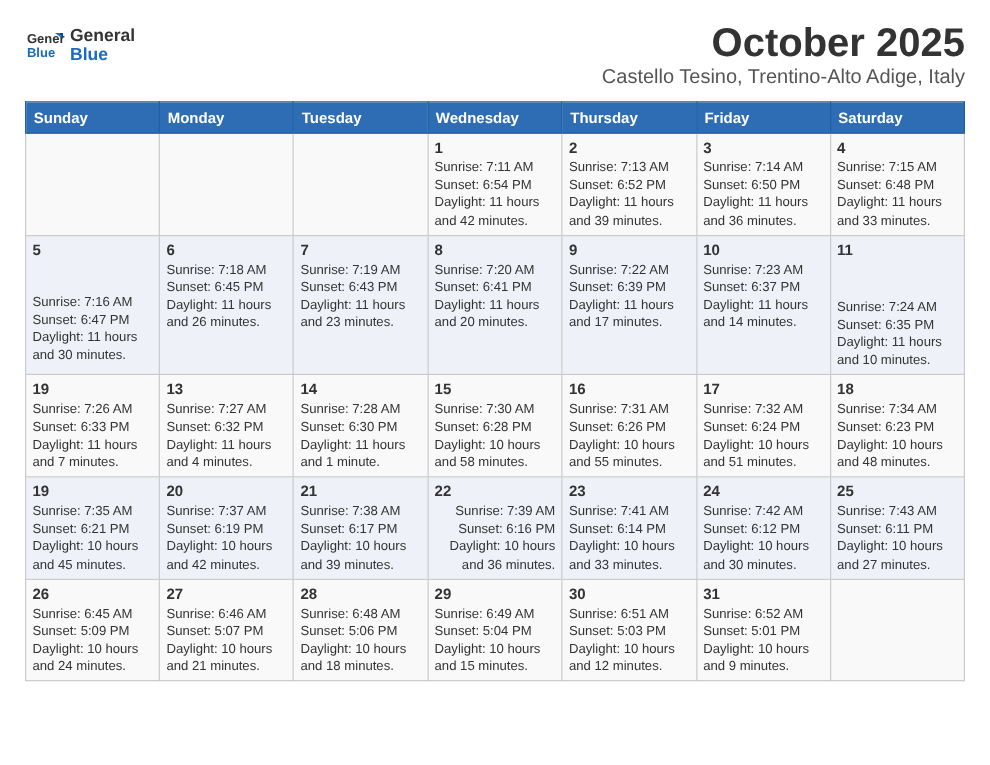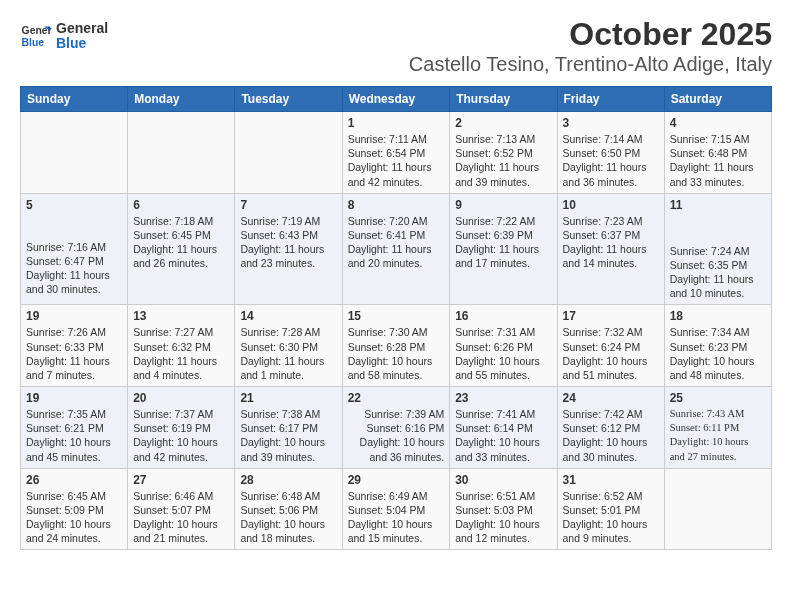--- a/index.html
+++ b/index.html
@@ -26,21 +26,21 @@
       height: 32px;
       margin-right: 4px;
     }
     .title-block { text-align: right; }
     .month-year {
       font-size: 32px;
       font-weight: bold;
       color: #333;
     }
     .location {
-      font-size: 20px;
+      font-size: 16px;
       color: #555;
     }
     .calendar {
       width: 100%;
       border-collapse: collapse;
       font-size: 11px;
     }
     .calendar thead th {
       background-color: #2e6db4;
       color: #fff;
@@ -263,21 +263,21 @@
 Daylight: 10 hours and 33 minutes.</div>
         </td>
         <td>
           <span class="day-num">24</span>
           <div class="day-info" style="white-space: pre-line;">Sunrise: 7:42 AM
 Sunset: 6:12 PM
 Daylight: 10 hours and 30 minutes.</div>
         </td>
         <td>
           <span class="day-num">25</span>
-          <div class="day-info" style="white-space: pre-line; font-family: Liberation Serif, serif;">Sunrise: 7:43 AM
+          <div class="day-info" style="white-space: pre-line;">Sunrise: 7:43 AM
 Sunset: 6:11 PM
 Daylight: 10 hours and 27 minutes.</div>
         </td>
       </tr>
       <tr>
         <td>
           <span class="day-num">26</span>
           <div class="day-info" style="white-space: pre-line;">Sunrise: 6:45 AM
 Sunset: 5:09 PM
 Daylight: 10 hours and 24 minutes.</div>

